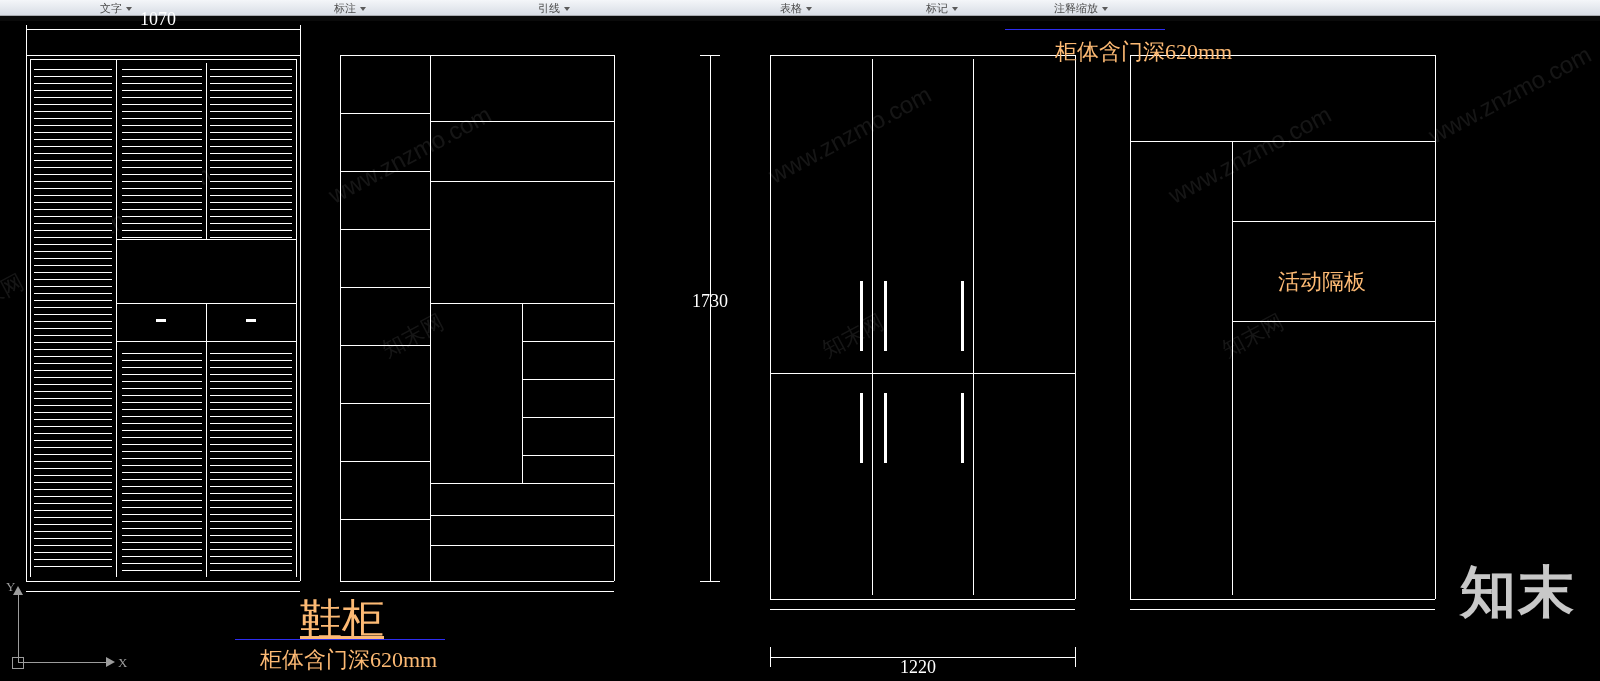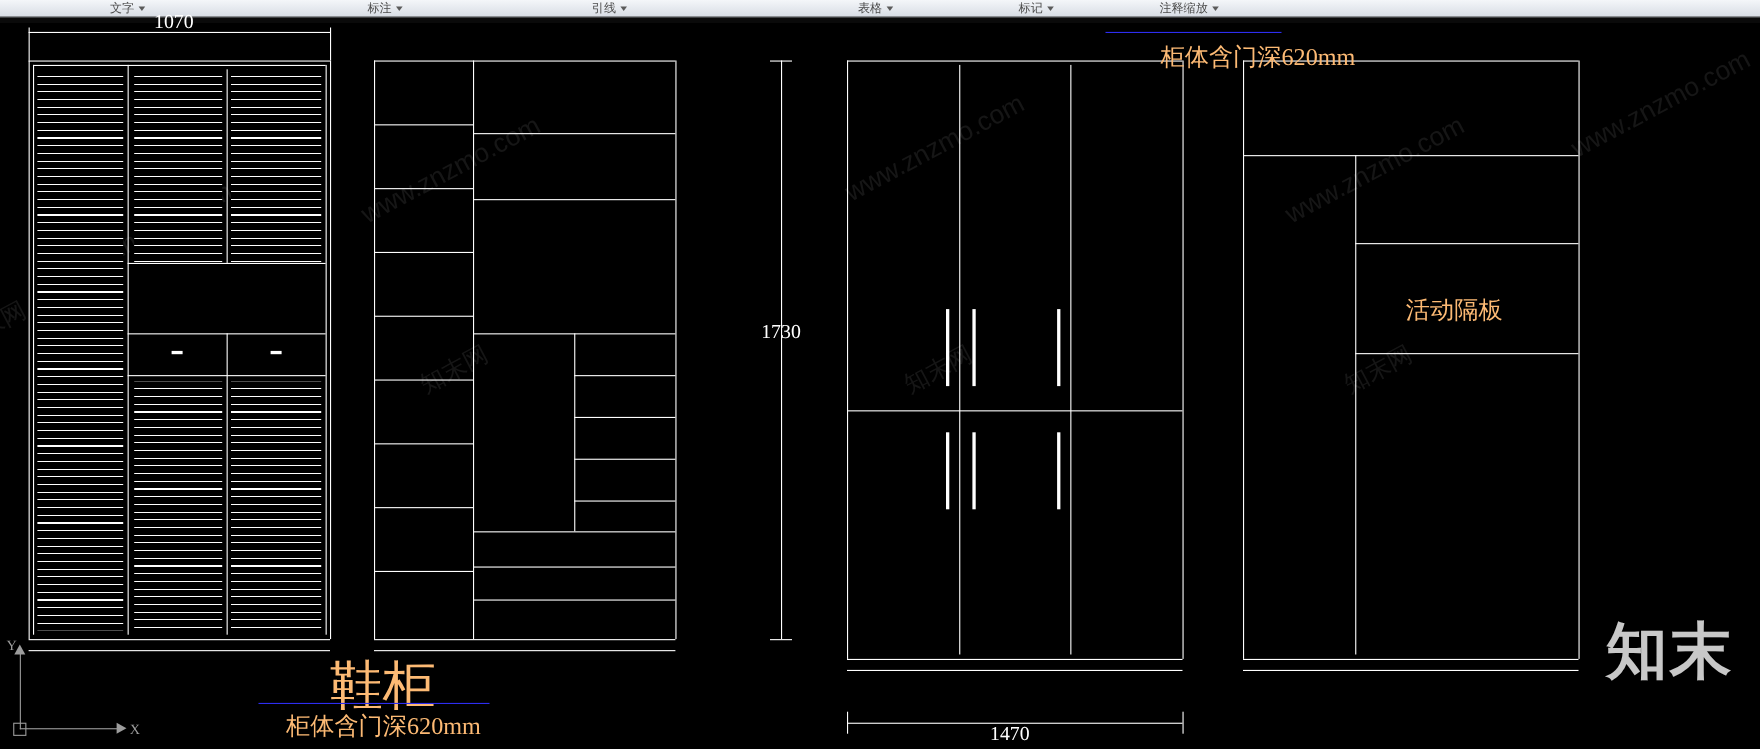--- a/index.html
+++ b/index.html
@@ -30,21 +30,21 @@
   
   .ln  { position:absolute; background:#fff; }
   .lnh { height:1px; }
   .lnv { width:1px; }
 
   
   .dim-lbl { position:absolute; color:#fff; font-size:18px; font-family:"SimSun",serif; }
 
   
   .callout   { position:absolute; color:#fdba74; font-family:"SimSun","宋体",serif; }
-  .title-big { font-size:48px; }
+  .title-big { font-size:42px;text-decoration:underline; }
   .note-mid  { font-size:22px; }
 
   
   .blue-rule { position:absolute; height:1px; background:#2d2df0; }
 
   
   .louver { position:absolute; background:repeating-linear-gradient(#000 0 6px,#fff 6px 7px); }
 
   
   .ucs { position:absolute; left:6px; bottom:6px; width:120px; height:90px; color:#9c9c9c; font-size:13px; }
@@ -209,21 +209,21 @@
 
   <div class="callout note-mid" style="left:1055px; top:16px">柜体含门深620mm</div>
 
   <div class="callout title-big" style="left:300px; top:570px">鞋柜</div>
   <div class="blue-rule" style="left:235px; top:618px; width:210px"></div>
   <div class="callout note-mid" style="left:260px; top:624px">柜体含门深620mm</div>
 
   <div class="ln lnh" style="left:770px; top:636px; width:305px"></div>
   <div class="ln lnv" style="left:770px; top:626px; height:20px"></div>
   <div class="ln lnv" style="left:1075px;top:626px; height:20px"></div>
-  <div class="dim-lbl" style="left:900px; top:636px">1470</div>
+  <div class="dim-lbl" style="left:900px; top:636px">1220</div>
 
   <div class="ucs">
     <div class="ax" style="left:12px; bottom:12px; width:90px; height:1px"></div>
     <div class="ax" style="left:12px; bottom:12px; width:1px; height:70px"></div>
     <div class="arw" style="left:100px; bottom:8px; border-top:5px solid transparent; border-bottom:5px solid transparent; border-left:9px solid #9c9c9c"></div>
     <div class="arw" style="left:7px; bottom:80px; border-left:5px solid transparent; border-right:5px solid transparent; border-bottom:9px solid #9c9c9c"></div>
     <div style="position:absolute; left:6px; bottom:6px; width:12px; height:12px; border:1px solid #9c9c9c"></div>
     <span style="position:absolute; left:112px; bottom:4px">X</span>
     <span style="position:absolute; left:0px; top:-6px">Y</span>
   </div>

